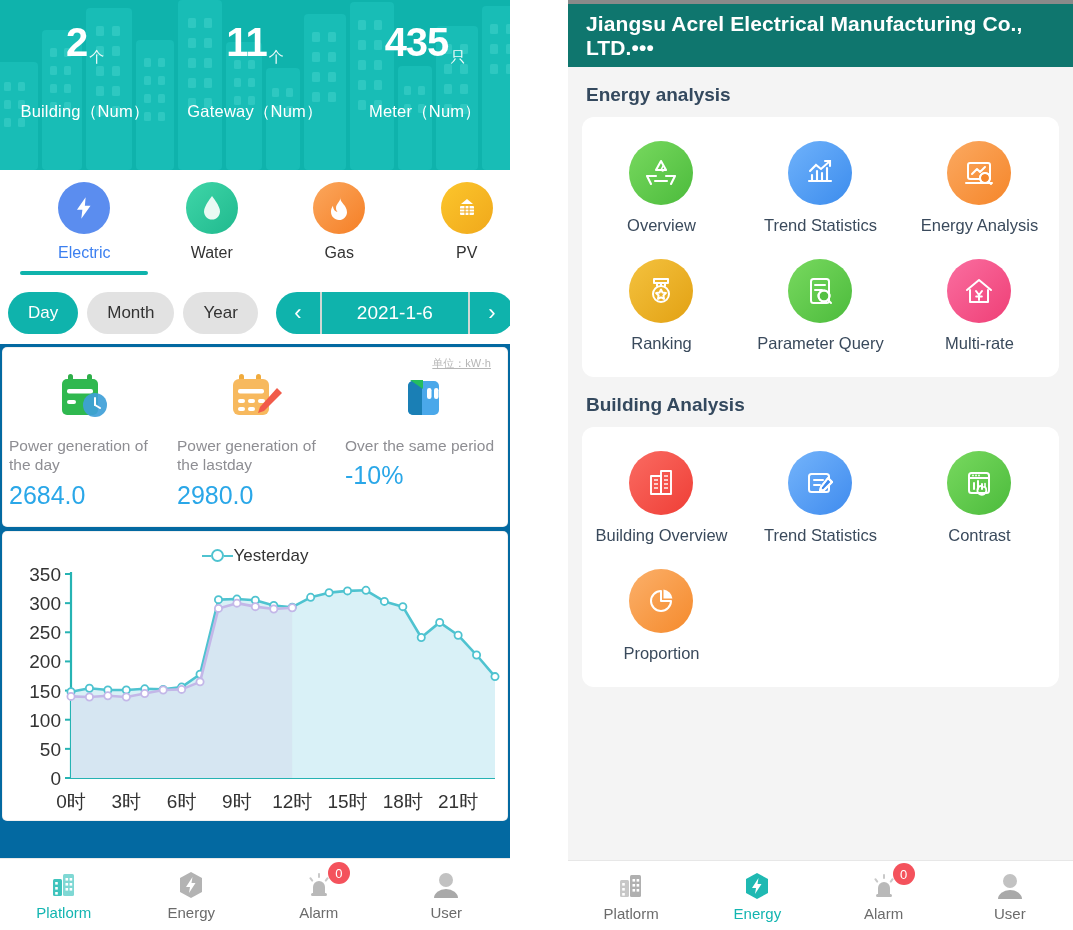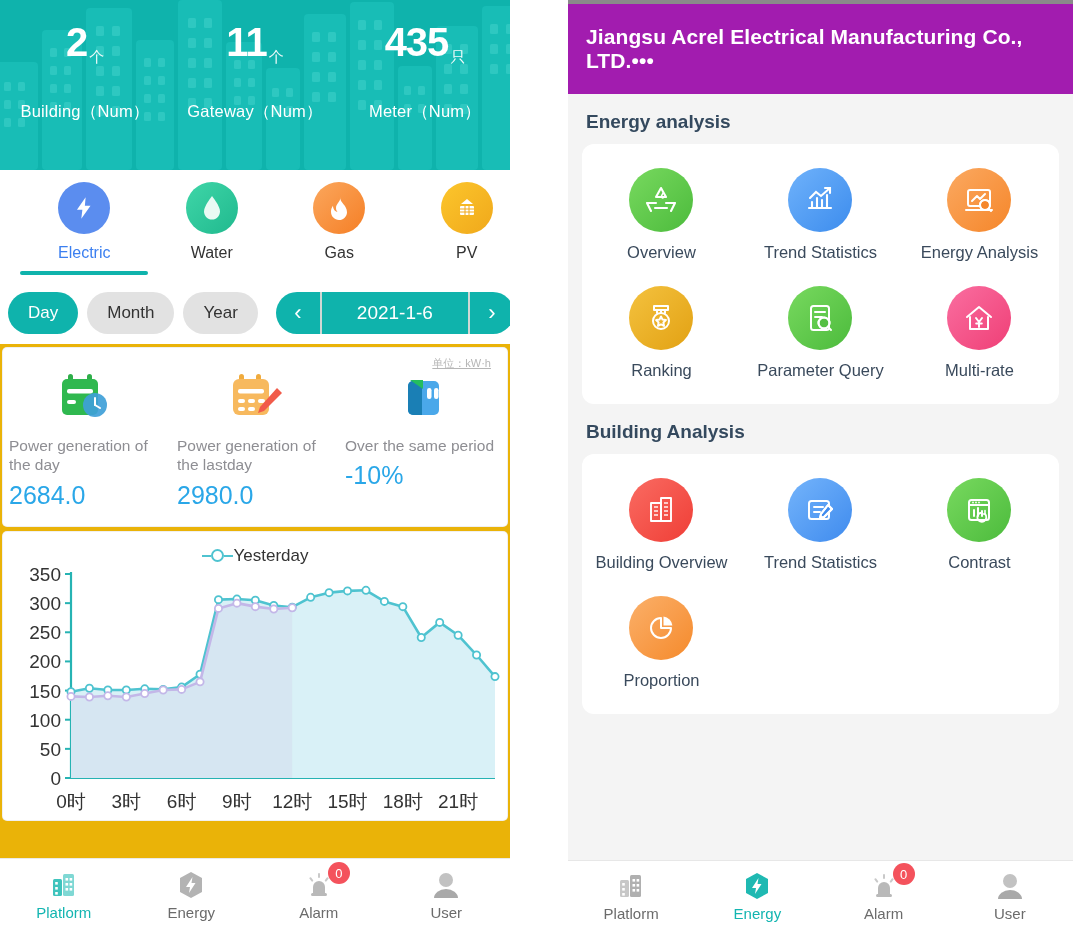--- a/index.html
+++ b/index.html
@@ -7,21 +7,21 @@
     width: 1073px; height: 930px;
     background: #ffffff;
     font-family: "Liberation Sans", sans-serif;
     overflow: hidden;
   }
   .screen { position: relative; width: 1073px; height: 930px; background:#fff; }
 
   
   .panel-left {
     position: absolute; left: 0; top: 0; width: 510px; height: 930px;
-    background: #eab308; overflow: hidden;
+    background: #0369a1; overflow: hidden;
   }
 
   
   .hero {
     position: relative; height: 170px; background: #0fb3ac; overflow: hidden;
   }
   .hero-sky { position:absolute; inset:0; }
   .hero-stats {
     position: relative; z-index: 3; display: flex; height: 100%;
     align-items: flex-start; padding-top: 22px;
@@ -117,21 +117,21 @@
     display: flex; align-items: center; justify-content: center; padding: 0 5px;
   }
 
   
   .panel-right {
     position: absolute; left: 568px; top: 0; width: 505px; height: 930px;
     background: #f4f4f4; overflow: hidden;
   }
   .r-topline { height: 4px; background: #8a8a8a; }
   .r-header {
-    height: 90px; background: #a21caf; color: #fff; display: flex;
+    height: 63px; background: #0f766e; color: #fff; display: flex;
     align-items: center; padding: 14px 18px; font-size: 21px; font-weight: bold;
     letter-spacing: .1px;
   }
   .sec-title {
     font-size: 19px; font-weight: bold; color: #34495e; padding: 17px 0 11px 18px;
   }
   .grid-card {
     background: #fff; margin: 0 14px; border-radius: 12px; padding: 14px 0 10px 0;
   }
   .grid { display: flex; flex-wrap: wrap; }

